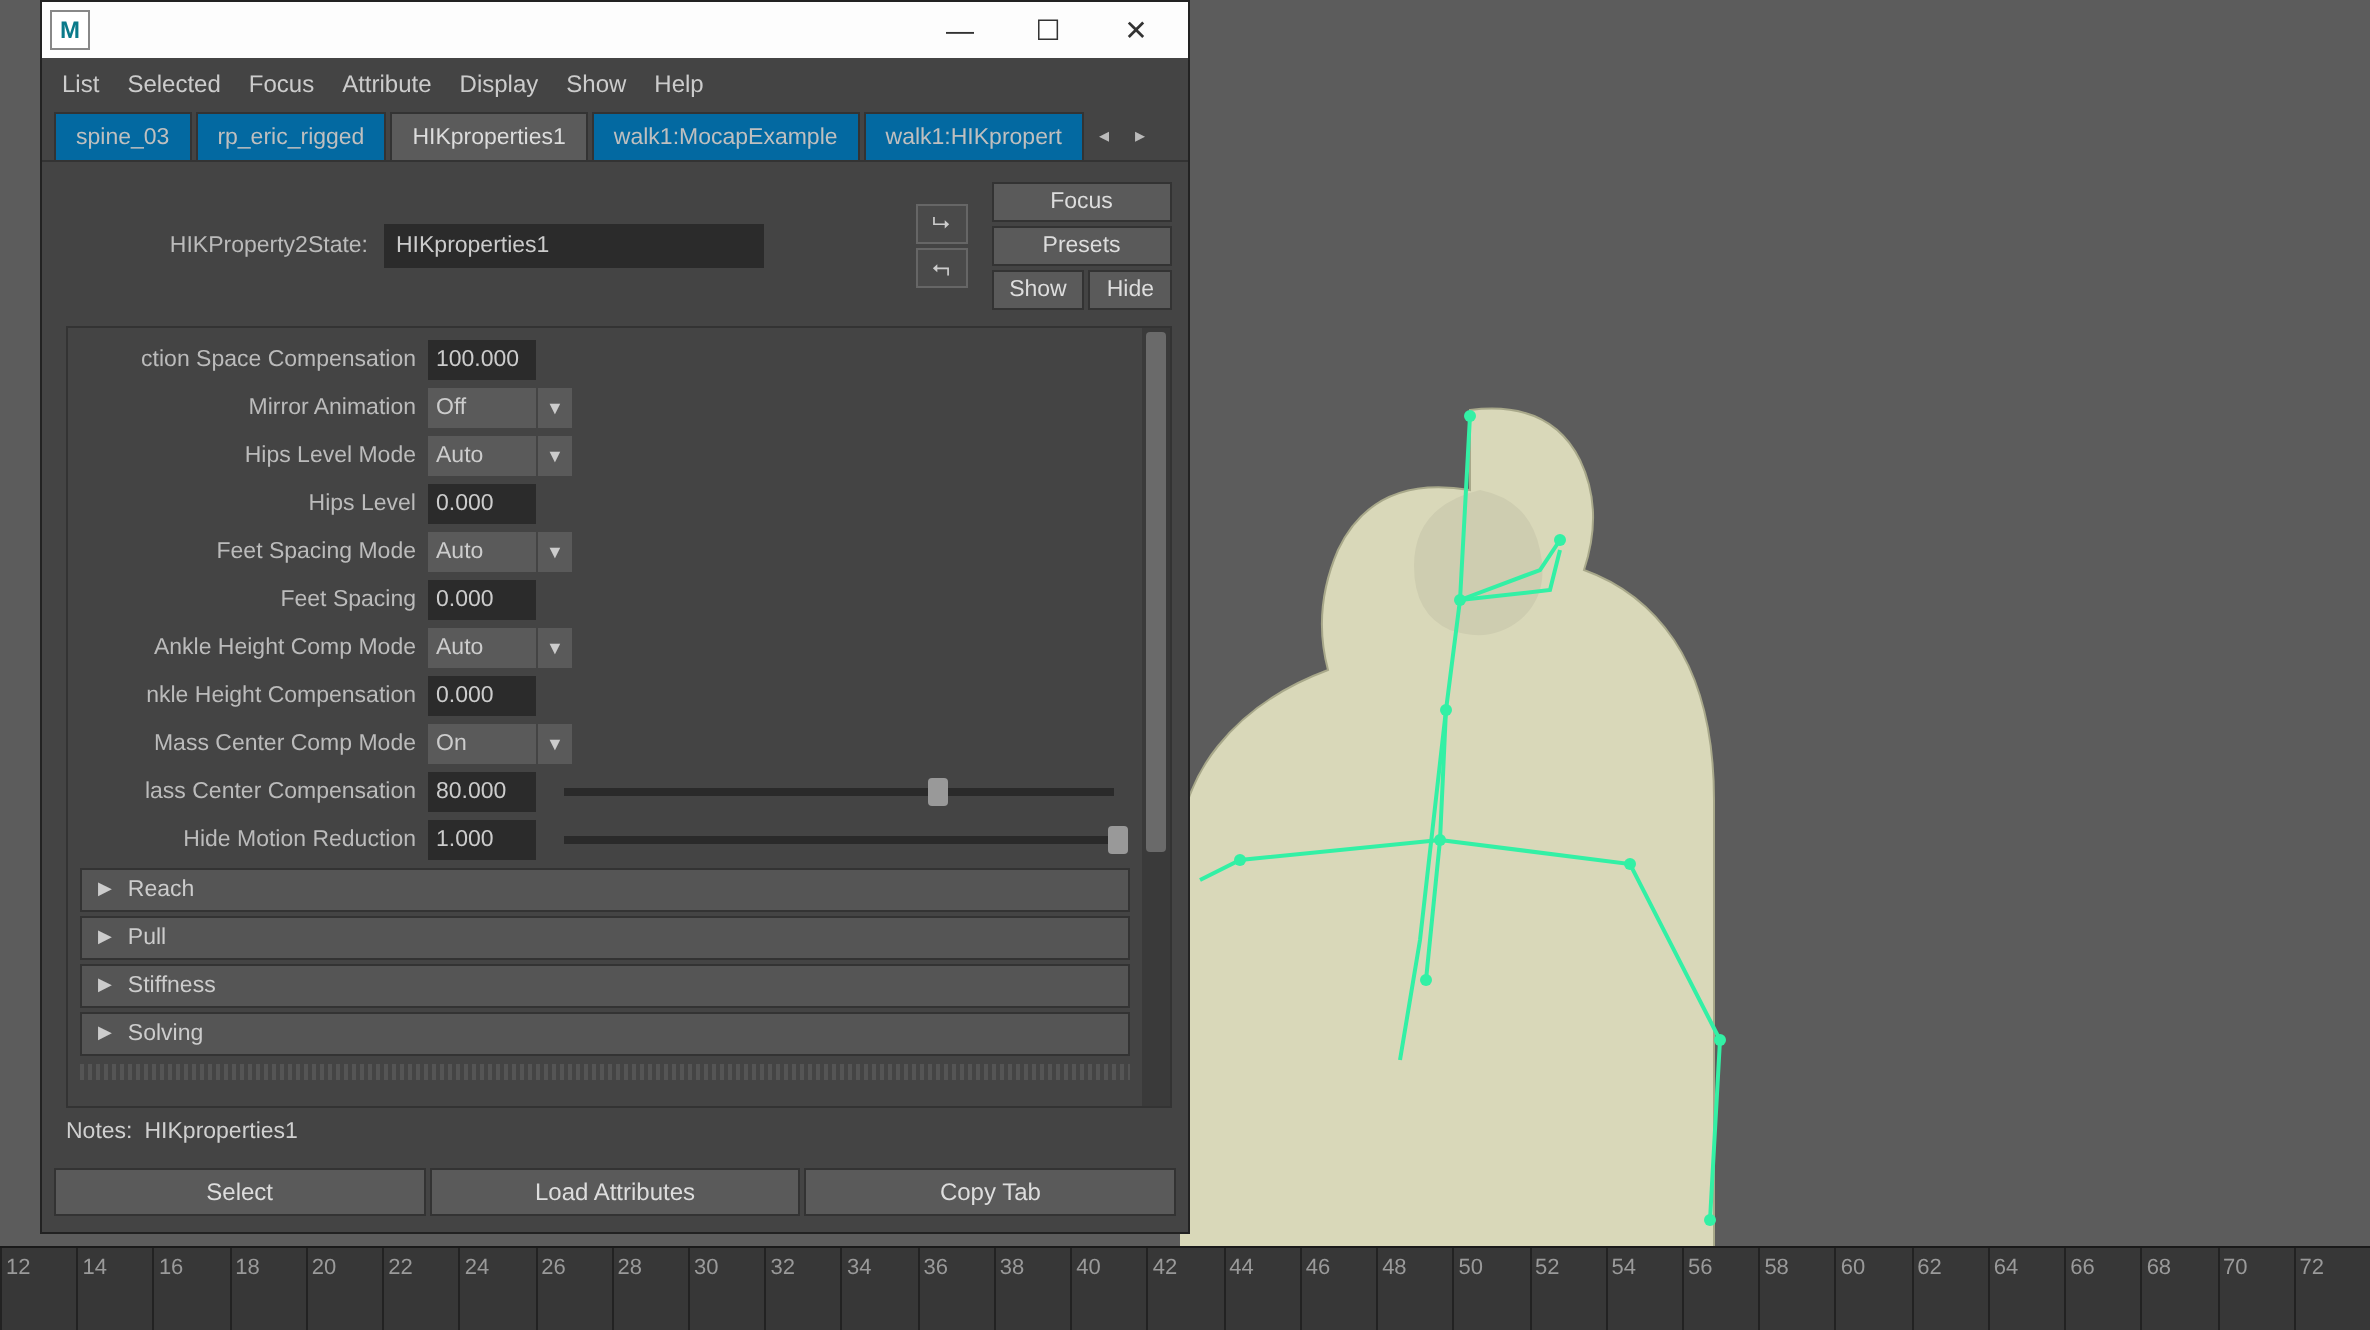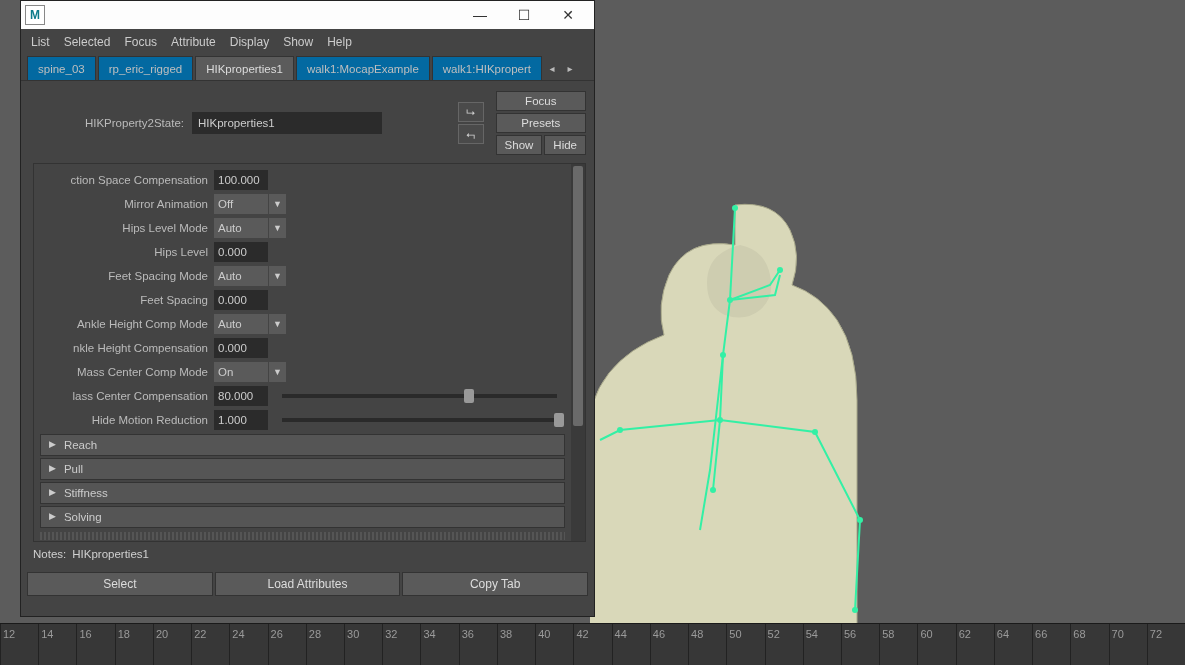--- a/index.html
+++ b/index.html
@@ -104,21 +104,21 @@
     height:22px; background:#555555; margin:2px 6px 0 6px;
     display:flex; align-items:center; padding-left:8px; gap:8px;
     color:#ccc; font-size:11.5px; border:1px solid #333;
   }
   .collapsible .tri { font-size:9px; color:#ccc; transform:translateY(-1px); }
 
   .drag-handle { height:8px; margin:4px 6px 0 6px; background:repeating-linear-gradient(90deg,#555 0 2px,#444 2px 4px); }
 
   .notes-row { height:24px; display:flex; align-items:center; padding:0 12px; gap:6px; font-size:11.5px; color:#d0d0d0; }
 
-  .bottom-buttons { display:flex; gap:2px; padding:6px 6px 20px 6px; }
+  .bottom-buttons { display:flex; gap:2px; padding:6px 6px 8px 6px; }
   .bottom-buttons .big-btn {
     flex:1; height:24px; background:#5a5a5a; color:#ddd;
     display:flex; align-items:center; justify-content:center; font-size:12px;
     border:1px solid #333;
   }
 
   
   .timeline {
     position:absolute; left:0; right:0; bottom:0; height:42px;
     background:#373737; border-top:1px solid #1a1a1a;

